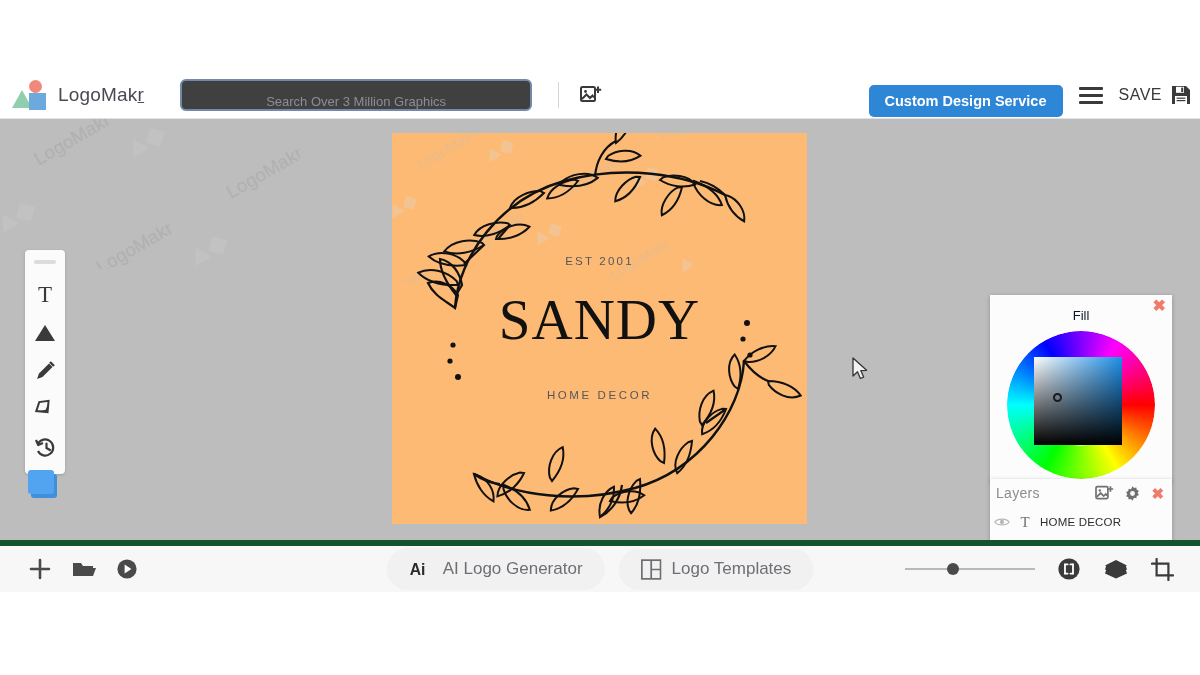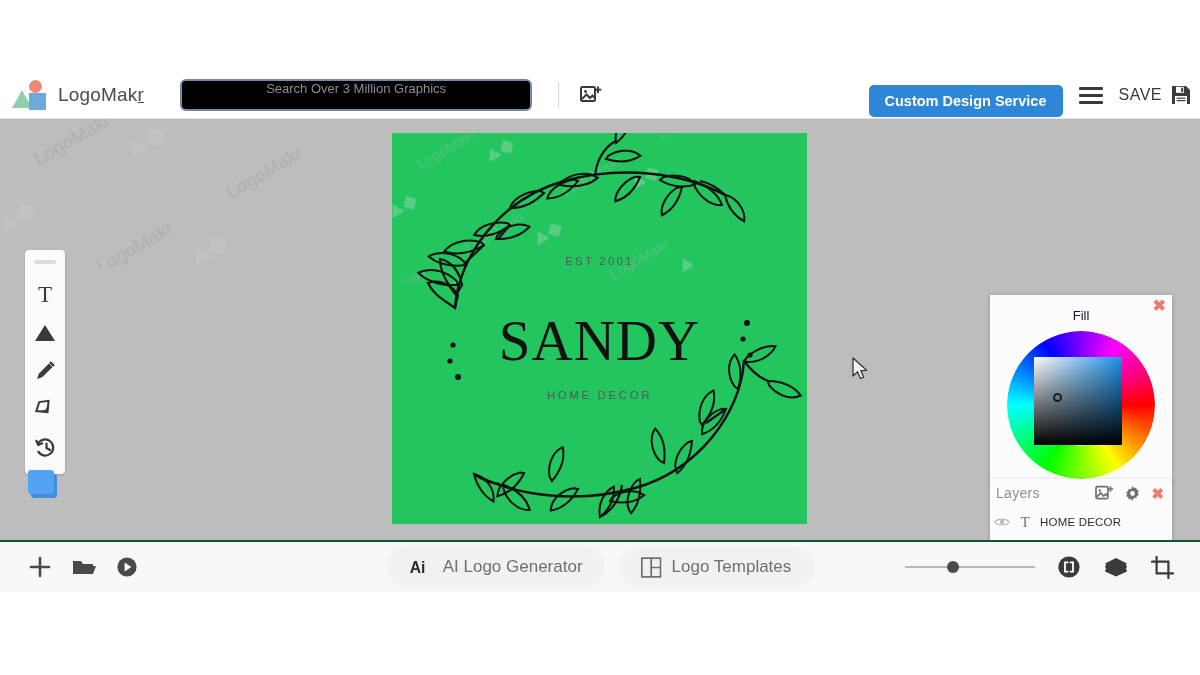--- a/index.html
+++ b/index.html
@@ -47,22 +47,22 @@
     font-size: 19px; color: #4a4a52;
     letter-spacing: .2px;
   }
   .brand-name .kern { text-decoration: underline; text-decoration-color: #4a4a52; }
 
   .search-box {
     margin-left: 36px;
     width: 352px; height: 32px;
     border: 2px solid #7289aa;
     border-radius: 6px;
-    background: #000000;
-    display: flex; align-items: flex-start; justify-content: center;
+    background: #404040;
+    display: flex; align-items: flex-end; justify-content: center;
   }
   .search-box .ph { font-size: 13px; color: #8d8d96; }
 
   .hdr-divider {
     width: 1px; height: 26px; background: #d5d5d9;
     margin-left: 26px;
   }
   .add-img-btn {
     margin-left: 20px; width: 24px; height: 24px;
     display: flex; align-items: center; justify-content: center;
@@ -94,33 +94,33 @@
     overflow: hidden;
   }
   #watermark {
     position: absolute; inset: 0;
     opacity: .45;
   }
 
   #canvas {
     position: absolute; left: 392px; top: 14px;
     width: 415px; height: 391px;
-    background: #22c55e;
+    background: #fdba74;
     overflow: hidden;
   }
   #canvas .cv-watermark { position: absolute; inset: 0; opacity: .30; }
   #canvas svg.art { position: absolute; left: 0; top: 0; }
 
   .cv-text { position: absolute; width: 100%; text-align: center; }
   #cv-est {
     top: 122px; font-size: 11.5px; letter-spacing: 2.2px;
     color: #55565a; font-family: "Liberation Sans", sans-serif;
   }
   #cv-name {
-    top: 175px; font-size: 57px; letter-spacing: 1px;
+    top: 154px; font-size: 57px; letter-spacing: 1px;
     color: #111; font-family: "Liberation Serif", serif;
   }
   #cv-sub {
     top: 256px; font-size: 11.5px; letter-spacing: 2.6px;
     color: #55565a; font-family: "Liberation Sans", sans-serif;
   }
 
   
   #toolrail {
     position: absolute; left: 25px; top: 131px;
@@ -220,21 +220,21 @@
   }
   .layer-name {
     font-size: 11.5px; color: #2e2e32; letter-spacing: .2px;
   }
 
   
   #bottombar {
     position: absolute; left: 0; top: 540px;
     width: 1200px; height: 52px;
     background: #f7f7f7;
-    border-top: 2px solid #14532d;
+    border-top: 6px solid #14532d;
     display: flex; align-items: center;
   }
   .bb-left { display: flex; align-items: center; gap: 20px; margin-left: 28px; }
   .bb-center {
     position: absolute; left: 50%; transform: translateX(-50%);
     display: flex; align-items: center; gap: 14px;
   }
   .pill {
     display: flex; align-items: center; gap: 10px;
     background: #f1f1f1; border-radius: 24px;

